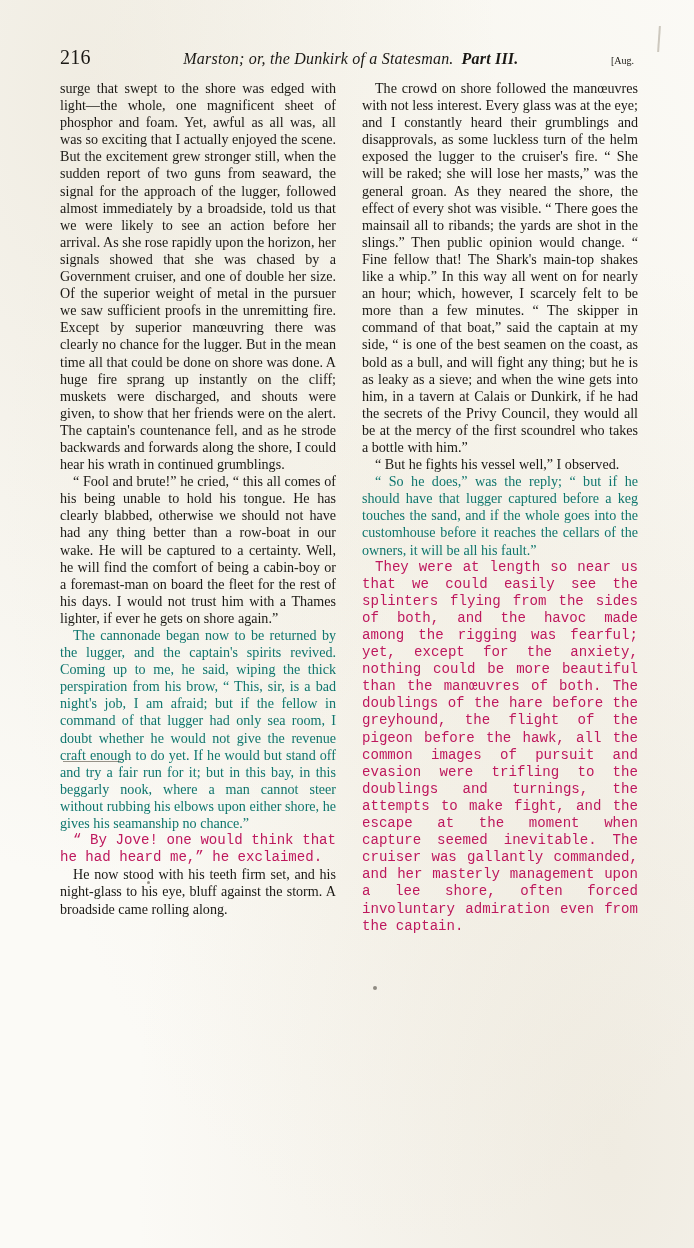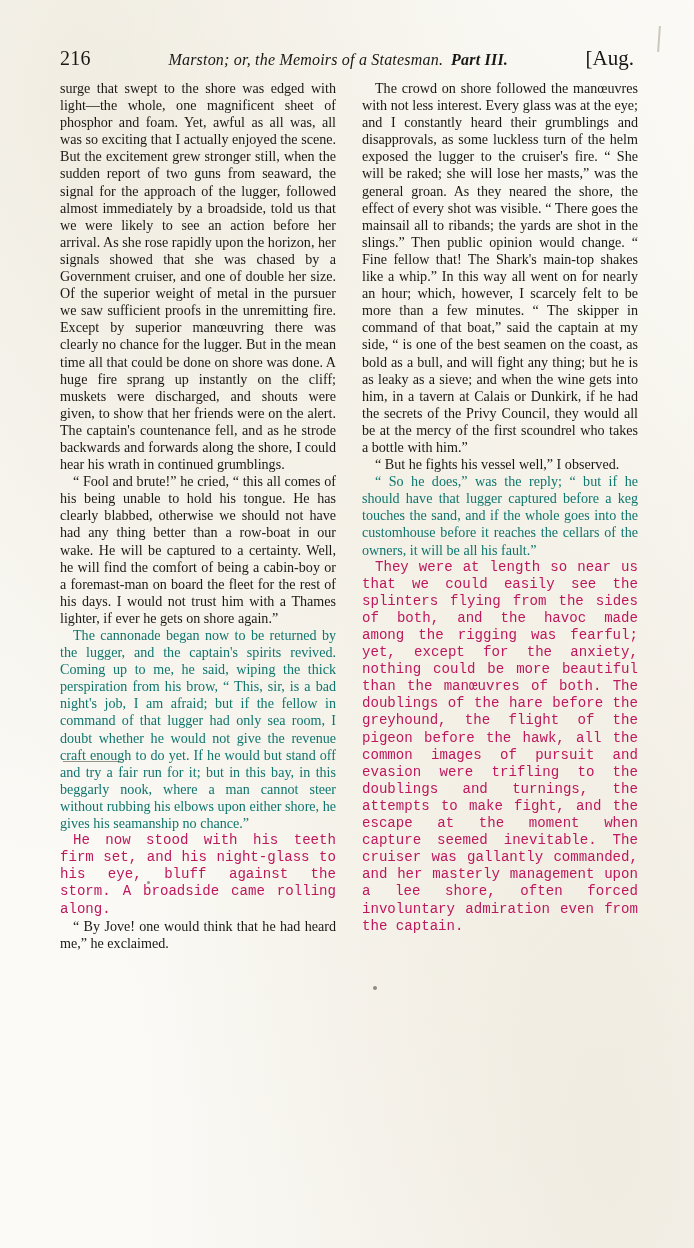--- a/index.html
+++ b/index.html
@@ -62,21 +62,21 @@
     font-style: italic;
     font-size: 16px;
     letter-spacing: 0.2px;
     white-space: nowrap;
   }
   .running-title .part {
     font-weight: bold;
     margin-left: 8px;
   }
   .month {
-    font-size: 21px;
+    font-size: 10px;
     white-space: nowrap;
   }
 
   .columns {
     position: absolute;
     left: 60px;
     top: 80px;
     width: 578px;
     display: flex;
     gap: 26px;
@@ -117,32 +117,32 @@
 </head>
 <body>
 
 <div class="page">
   <div class="paper-tint"></div>
   <div class="edge-mark"></div>
 
   <div class="header">
     <span class="folio">216</span>
     <span class="running-title">
-      <span>Marston; or, the Memoirs of a Statesman.</span><span class="part">Part III.</span>
+      <span>Marston; or, the Dunkirk of a Statesman.</span><span class="part">Part III.</span>
     </span>
     <span class="month">[Aug.</span>
   </div>
 
   <div class="columns">
     <div class="col">
       <p class="noindent">surge that swept to the shore was edged with light—the whole, one magnificent sheet of phosphor and foam. Yet, awful as all was, all was so exciting that I actually enjoyed the scene. But the excitement grew stronger still, when the sudden report of two guns from seaward, the signal for the approach of the lugger, followed almost immediately by a broadside, told us that we were likely to see an action before her arrival. As she rose rapidly upon the horizon, her signals showed that she was chased by a Government cruiser, and one of double her size. Of the superior weight of metal in the pursuer we saw sufficient proofs in the unremitting fire. Except by superior manœuvring there was clearly no chance for the lugger. But in the mean time all that could be done on shore was done. A huge fire sprang up instantly on the cliff; muskets were discharged, and shouts were given, to show that her friends were on the alert. The captain's countenance fell, and as he strode backwards and forwards along the shore, I could hear his wrath in continued grumblings.</p>
       <p>“ Fool and brute!” he cried, “ this all comes of his being unable to hold his tongue. He has clearly blabbed, otherwise we should not have had any thing better than a row-boat in our wake. He will be captured to a certainty. Well, he will find the comfort of being a cabin-boy or a foremast-man on board the fleet for the rest of his days. I would not trust him with a Thames lighter, if ever he gets on shore again.”</p>
       <p>The cannonade began now to be returned by the lugger, and the captain's spirits revived. Coming up to me, he said, wiping the thick perspiration from his brow, “ This, sir, is a bad night's job, I am afraid; but if the fellow in command of that lugger had only sea room, I doubt whether he would not give the revenue craft enough to do yet. If he would but stand off and try a fair run for it; but in this bay, in this beggarly nook, where a man cannot steer without rubbing his elbows upon either shore, he gives his seamanship no chance.”</p>
+      <p>“ By Jove! one would think that he had heard me,” he exclaimed.</p>
       <p>He now stood with his teeth firm set, and his night-glass to his eye, bluff against the storm. A broadside came rolling along.</p>
-      <p>“ By Jove! one would think that he had heard me,” he exclaimed.</p>
     </div>
     <div class="col">
       <p>The crowd on shore followed the manœuvres with not less interest. Every glass was at the eye; and I constantly heard their grumblings and disapprovals, as some luckless turn of the helm exposed the lugger to the cruiser's fire. “ She will be raked; she will lose her masts,” was the general groan. As they neared the shore, the effect of every shot was visible. “ There goes the mainsail all to ribands; the yards are shot in the slings.” Then public opinion would change. “ Fine fellow that! The Shark's main-top shakes like a whip.” In this way all went on for nearly an hour; which, however, I scarcely felt to be more than a few minutes. “ The skipper in command of that boat,” said the captain at my side, “ is one of the best seamen on the coast, as bold as a bull, and will fight any thing; but he is as leaky as a sieve; and when the wine gets into him, in a tavern at Calais or Dunkirk, if he had the secrets of the Privy Council, they would all be at the mercy of the first scoundrel who takes a bottle with him.”</p>
       <p>“ But he fights his vessel well,” I observed.</p>
       <p>“ So he does,” was the reply; “ but if he should have that lugger captured before a keg touches the sand, and if the whole goes into the customhouse before it reaches the cellars of the owners, it will be all his fault.”</p>
       <p>They were at length so near us that we could easily see the splinters flying from the sides of both, and the havoc made among the rigging was fearful; yet, except for the anxiety, nothing could be more beautiful than the manœuvres of both. The doublings of the hare before the greyhound, the flight of the pigeon before the hawk, all the common images of pursuit and evasion were trifling to the doublings and turnings, the attempts to make fight, and the escape at the moment when capture seemed inevitable. The cruiser was gallantly commanded, and her masterly management upon a lee shore, often forced involuntary admiration even from the captain.</p>
     </div>
   </div>
 
   <div class="strike" style="left:63px; top:761px; width:58px;"></div>

